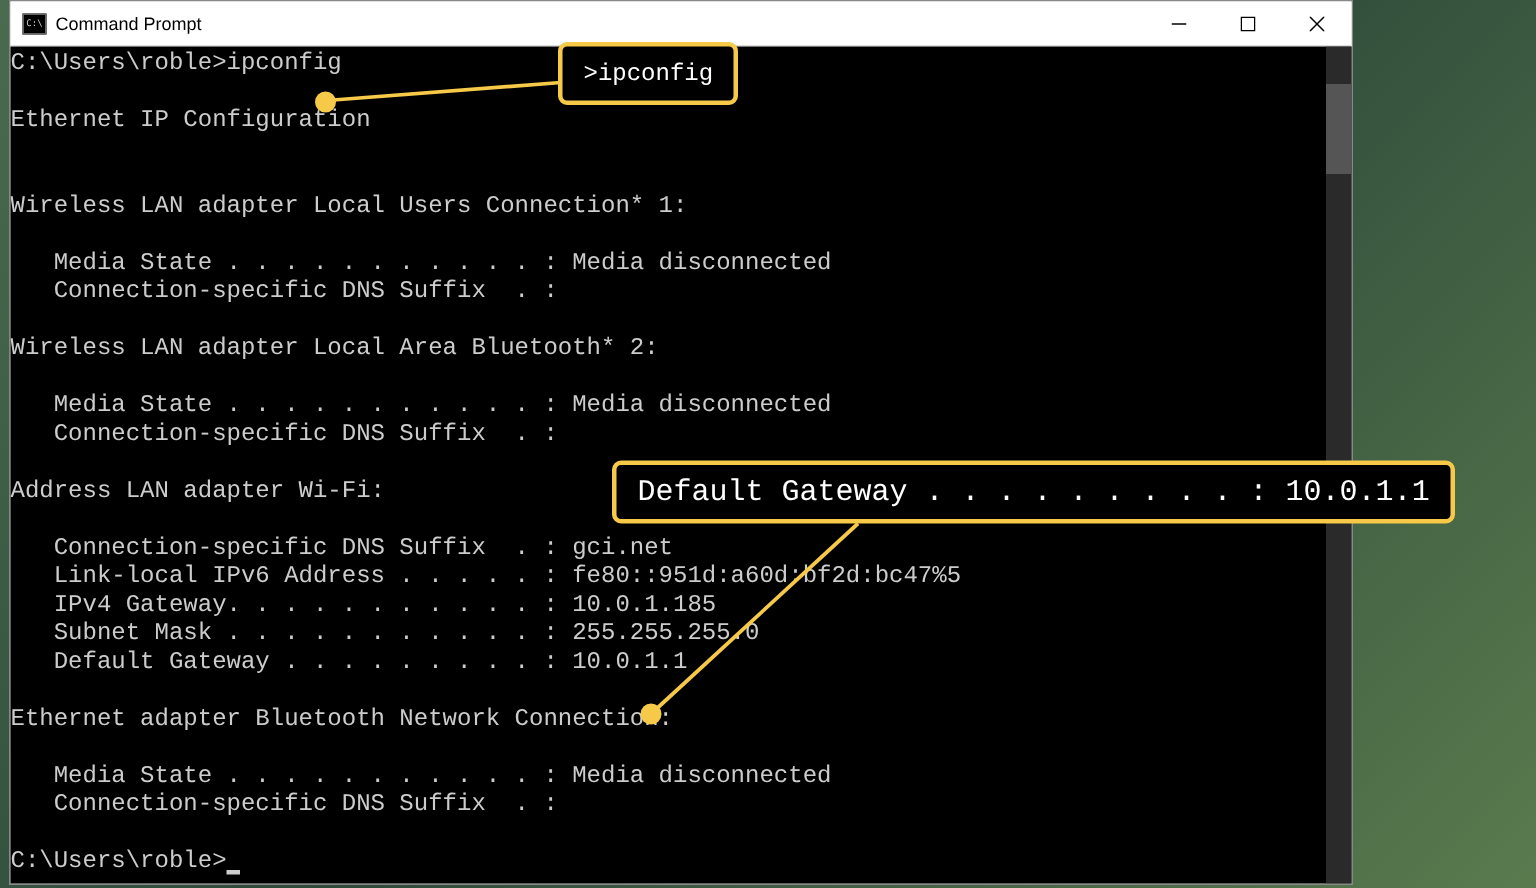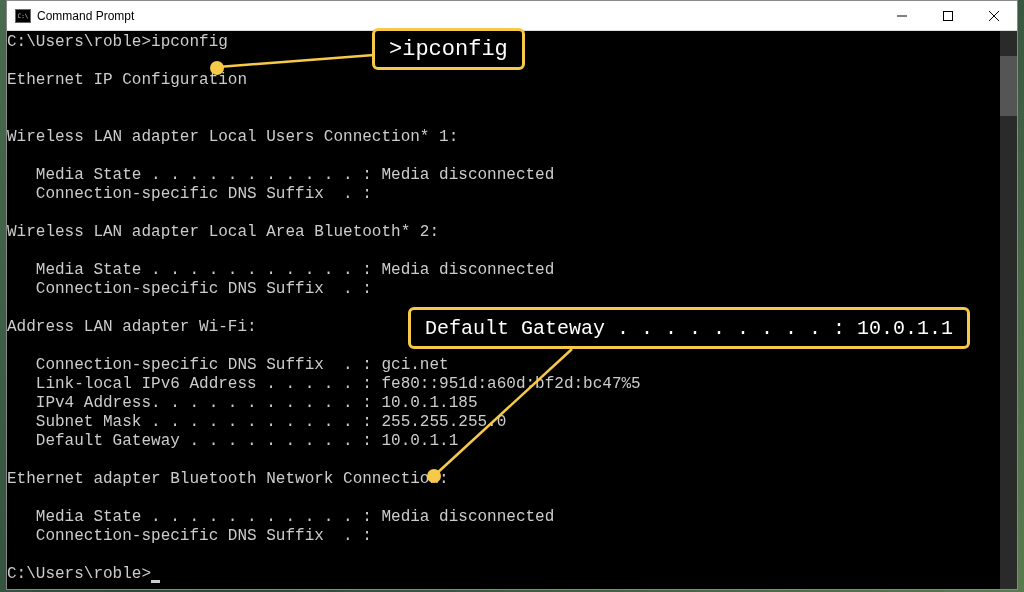--- a/index.html
+++ b/index.html
@@ -8,21 +8,21 @@
       height: 592px;
       background: linear-gradient(135deg, #4a6b4e 0%, #2d4a3a 50%, #5a7b4e 100%);
       overflow: hidden;
       font-family: "Segoe UI", Tahoma, sans-serif;
       position: relative;
     }
     .window {
       position: absolute;
       top: 0;
       left: 6px;
-      width: 1012px;
+      width: 896px;
       height: 590px;
       background: #ffffff;
       border: 1px solid #888;
       display: flex;
       flex-direction: column;
     }
     .titlebar {
       height: 30px;
       background: #ffffff;
       display: flex;
@@ -104,21 +104,21 @@
       font-family: Consolas, "Courier New", monospace;
       color: #fff;
       display: flex;
       align-items: center;
       padding: 0 10px;
     }
     .callout-ipconfig {
       top: 28px;
       left: 372px;
       height: 42px;
-      font-size: 22px;
+      font-size: 16px;
       padding: 0 14px;
     }
     .callout-gateway {
       top: 307px;
       left: 408px;
       height: 42px;
       font-size: 20px;
       padding: 0 14px;
     }
     .dot {
@@ -183,21 +183,21 @@
 
 <span>Wireless LAN adapter Local Area Bluetooth* 2:</span>
 
 <span>   Media State . . . . . . . . . . . : Media disconnected</span>
 <span>   Connection-specific DNS Suffix  . :</span>
 
 <span>Address LAN adapter Wi-Fi:</span>
 
 <span>   Connection-specific DNS Suffix  . : gci.net</span>
 <span>   Link-local IPv6 Address . . . . . : fe80::951d:a60d:bf2d:bc47%5</span>
-<span>   IPv4 Address. . . . . . . . . . . : 10.0.1.185</span>
+<span>   IPv4 Gateway. . . . . . . . . . . : 10.0.1.185</span>
 <span>   Subnet Mask . . . . . . . . . . . : 255.255.255.0</span>
 <span>   Default Gateway . . . . . . . . . : 10.0.1.1</span>
 
 <span>Ethernet adapter Bluetooth Network Connection:</span>
 
 <span>   Media State . . . . . . . . . . . : Media disconnected</span>
 <span>   Connection-specific DNS Suffix  . :</span>
 
 <span>C:\Users\roble&gt;</span><span class="cursor"></span></div>
 

